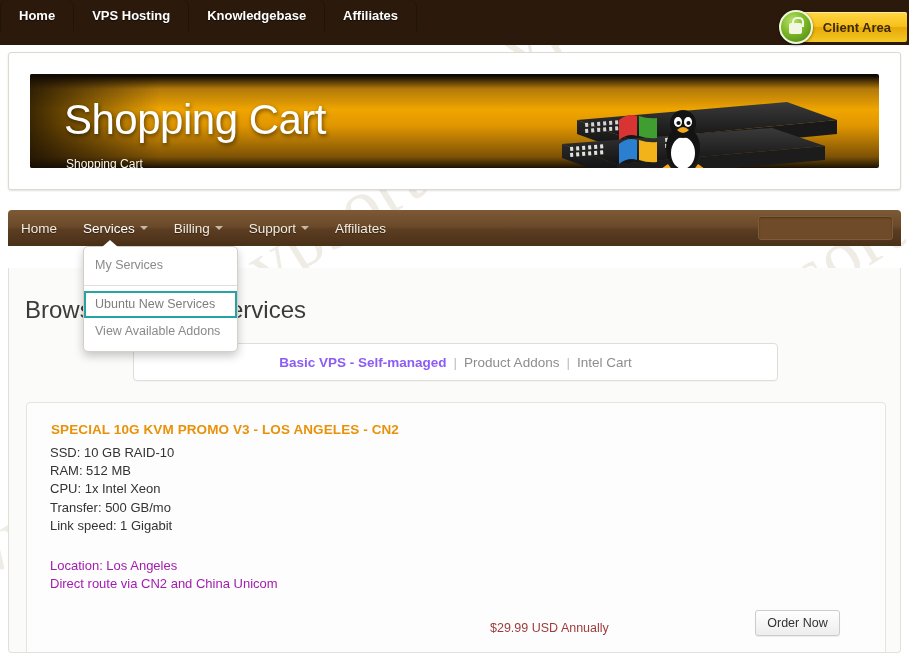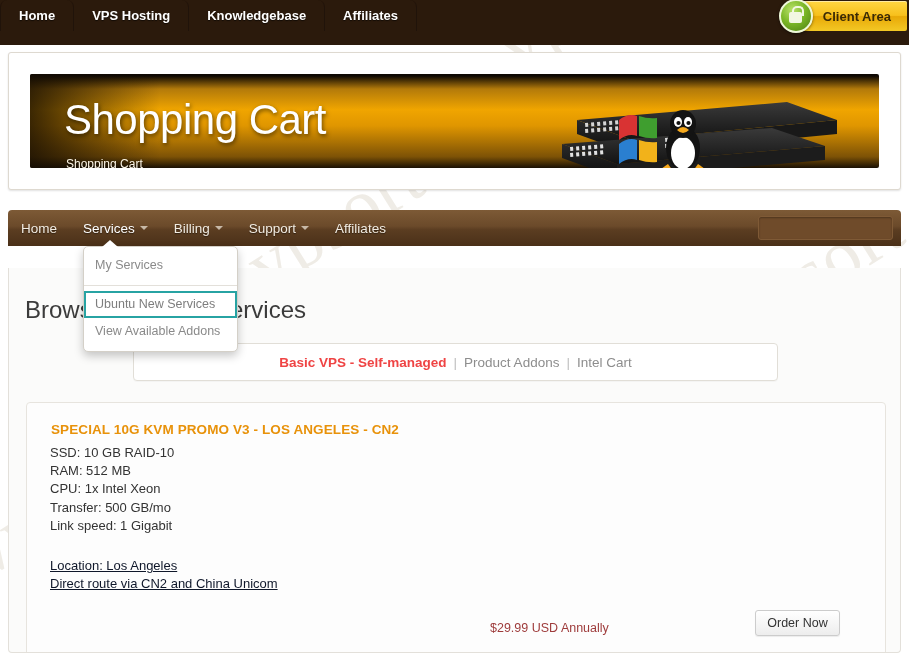--- a/index.html
+++ b/index.html
@@ -76,21 +76,21 @@
     border-top-left-radius: 7px;
     border-top-right-radius: 7px;
     border-right: 1px solid #20130a;
     cursor: pointer;
     text-shadow: 0 1px 1px rgba(0,0,0,.6);
   }
   .toptab:first-child { border-left: 1px solid #20130a; }
 
   .client-area {
     position: absolute;
-    right: 2px; top: 0;
+    right: 2px; top: 11px;
     height: 32px;
     display: flex;
     align-items: center;
     cursor: pointer;
   }
   .lock-badge {
     position: relative;
     width: 34px; height: 34px;
     border-radius: 50%;
     background: radial-gradient(circle at 38% 30%, #b9e26b 0%, #7cb828 45%, #4b7d10 100%);
@@ -293,21 +293,21 @@
     background: #ffffff;
     border: 1px solid #e1ded7;
     border-radius: 4px;
     display: flex;
     align-items: center;
     justify-content: center;
     gap: 7px;
     font-size: 13.5px;
     box-shadow: 0 1px 1px rgba(0,0,0,.03);
   }
-  .pn-active { color: #ef4444; font-weight: bold; cursor: pointer; }
+  .pn-active { color: #8b5cf6; font-weight: bold; cursor: pointer; }
   .pn-link { color: #8d8d8d; cursor: pointer; }
   .pn-sep { color: #bdbdbd; }
 
   .product-box {
     position: absolute;
     left: 17px; top: 134px;
     width: 860px; height: 260px;
     background: rgba(255,255,255,.55);
     border: 1px solid #e7e4de;
     border-radius: 4px;
@@ -324,23 +324,22 @@
     position: absolute;
     left: 23px; top: 41px;
     font-size: 13px;
     color: #333333;
     line-height: 18.2px;
   }
   .spec-group2 {
     position: absolute;
     left: 23px; top: 154px;
     font-size: 13px;
-    color: #0f172a;
+    color: #a21caf;
     line-height: 18.2px;
-    text-decoration: underline;
   }
   .spec-group3 {
     position: absolute;
     left: 23px; top: 209px;
     font-size: 13px;
     color: #333333;
     line-height: 18.2px;
   }
   .price {
     position: absolute;

